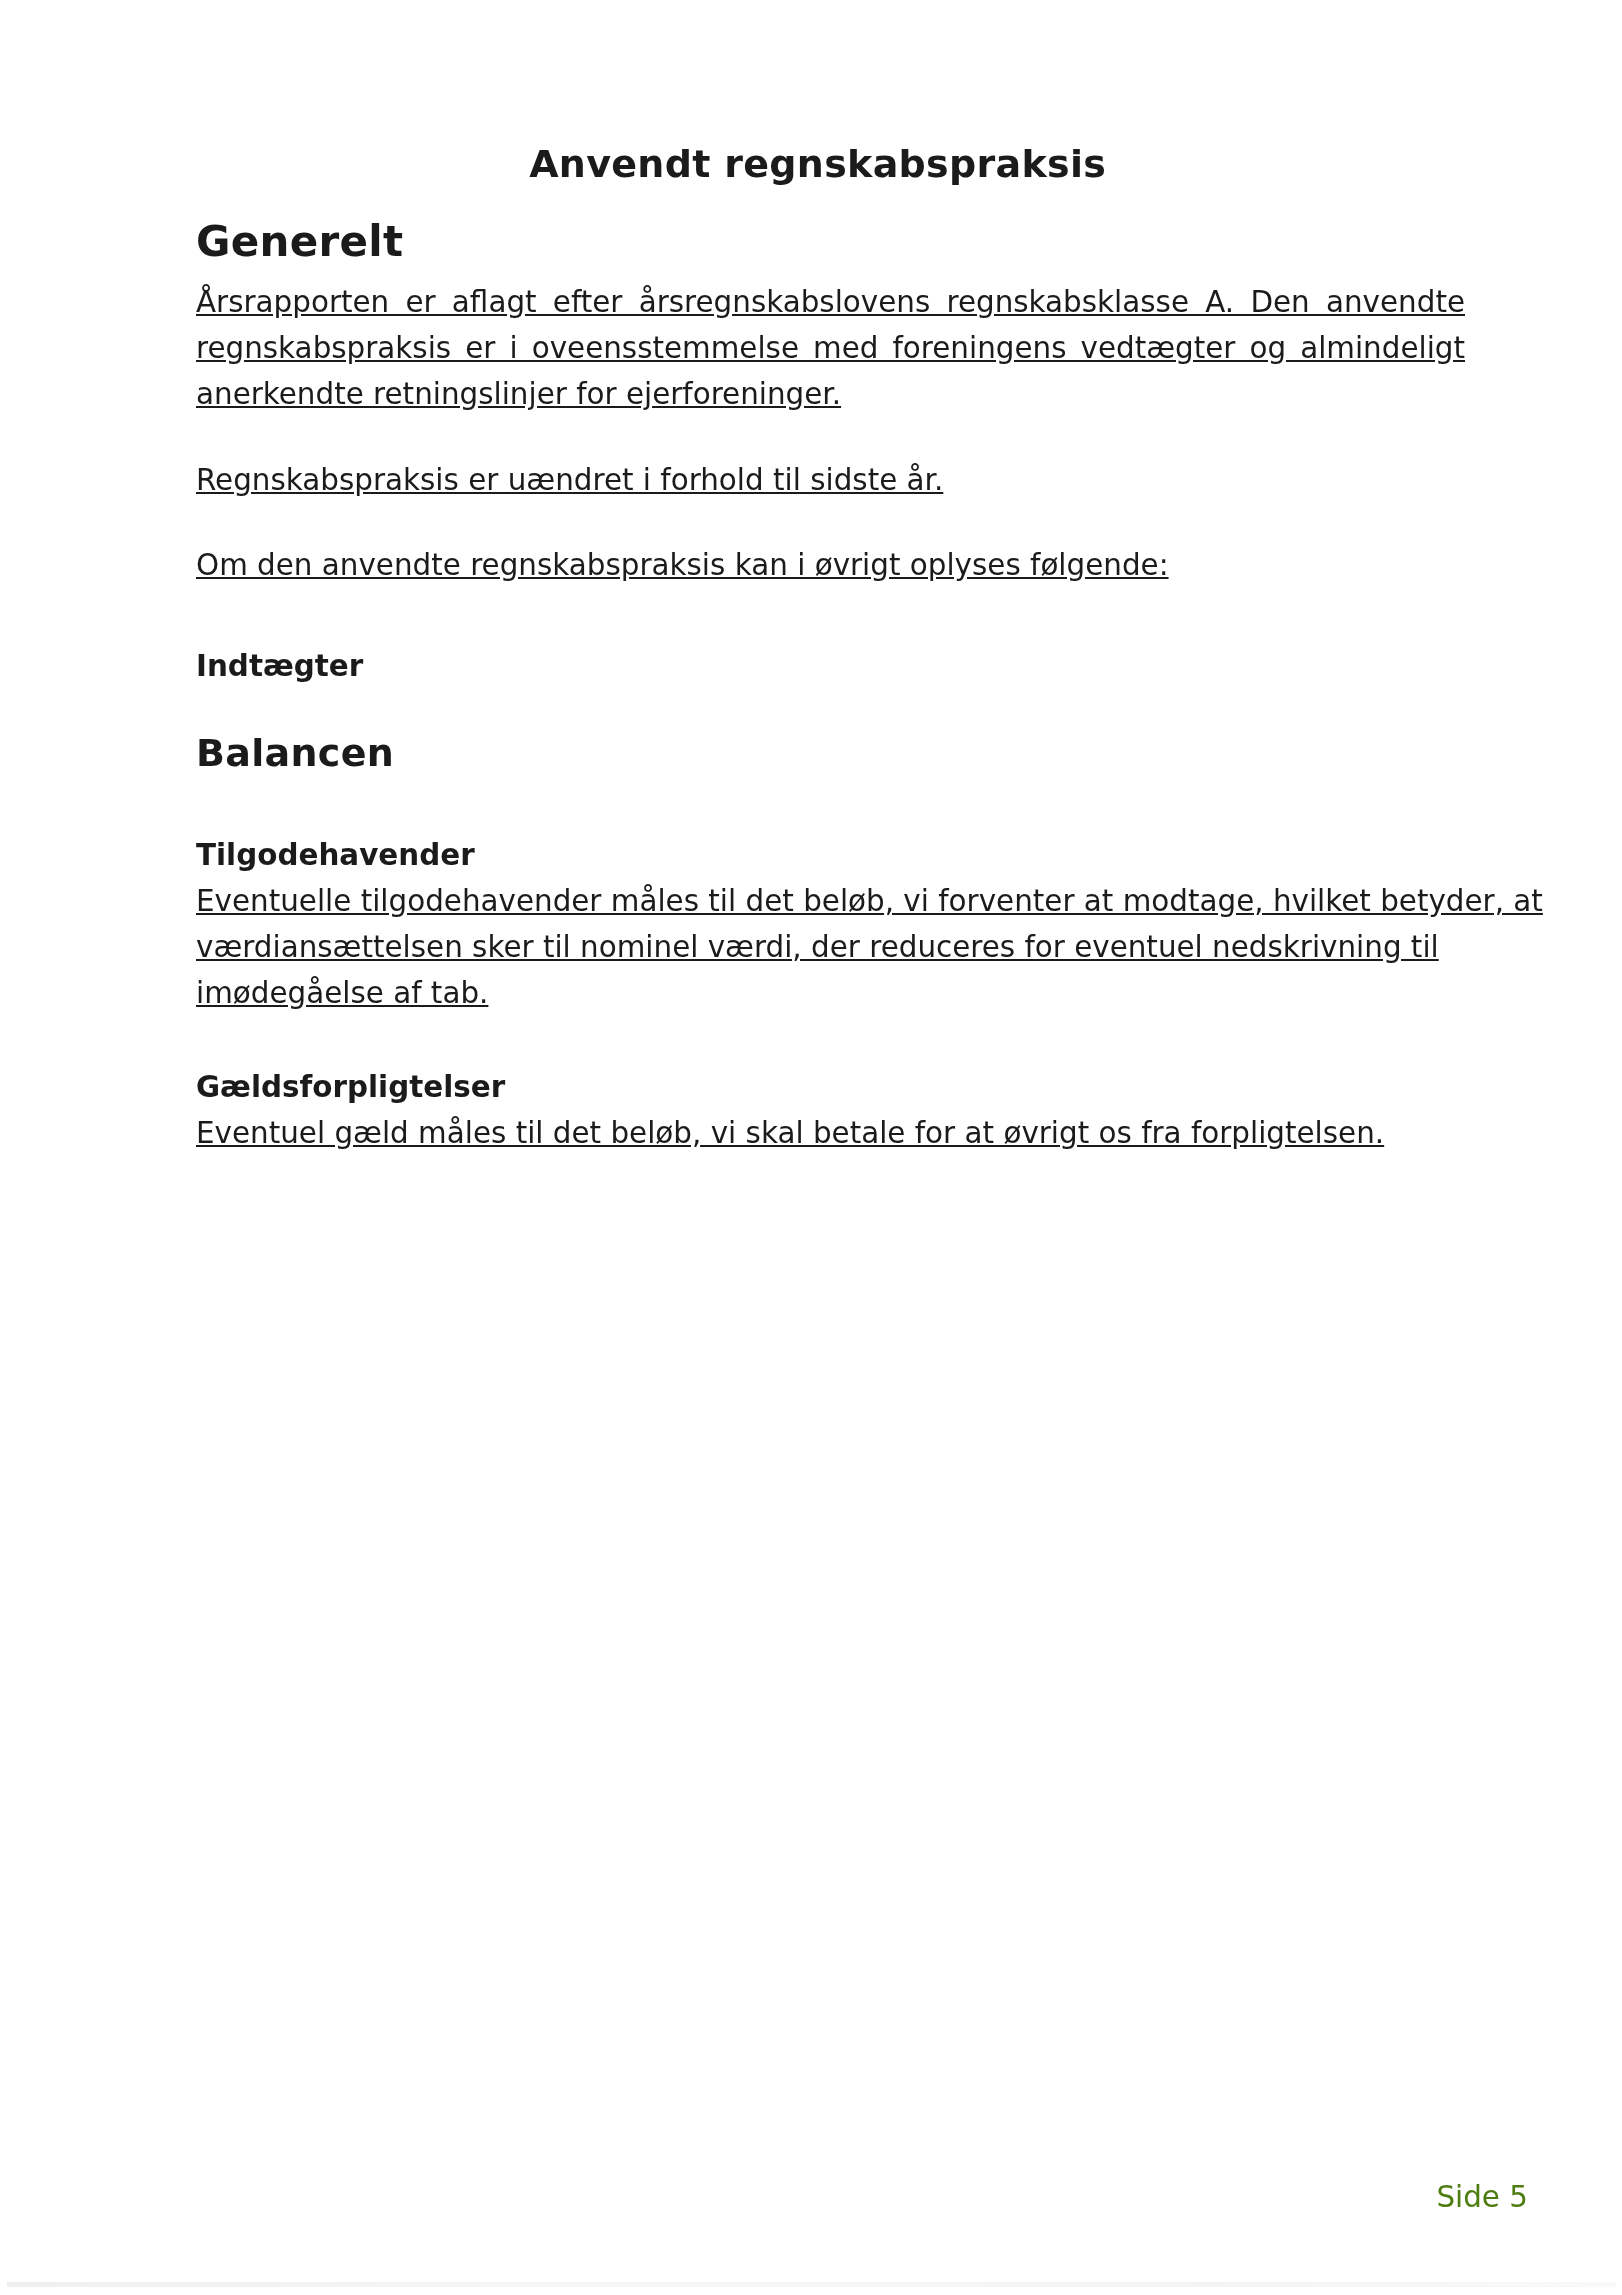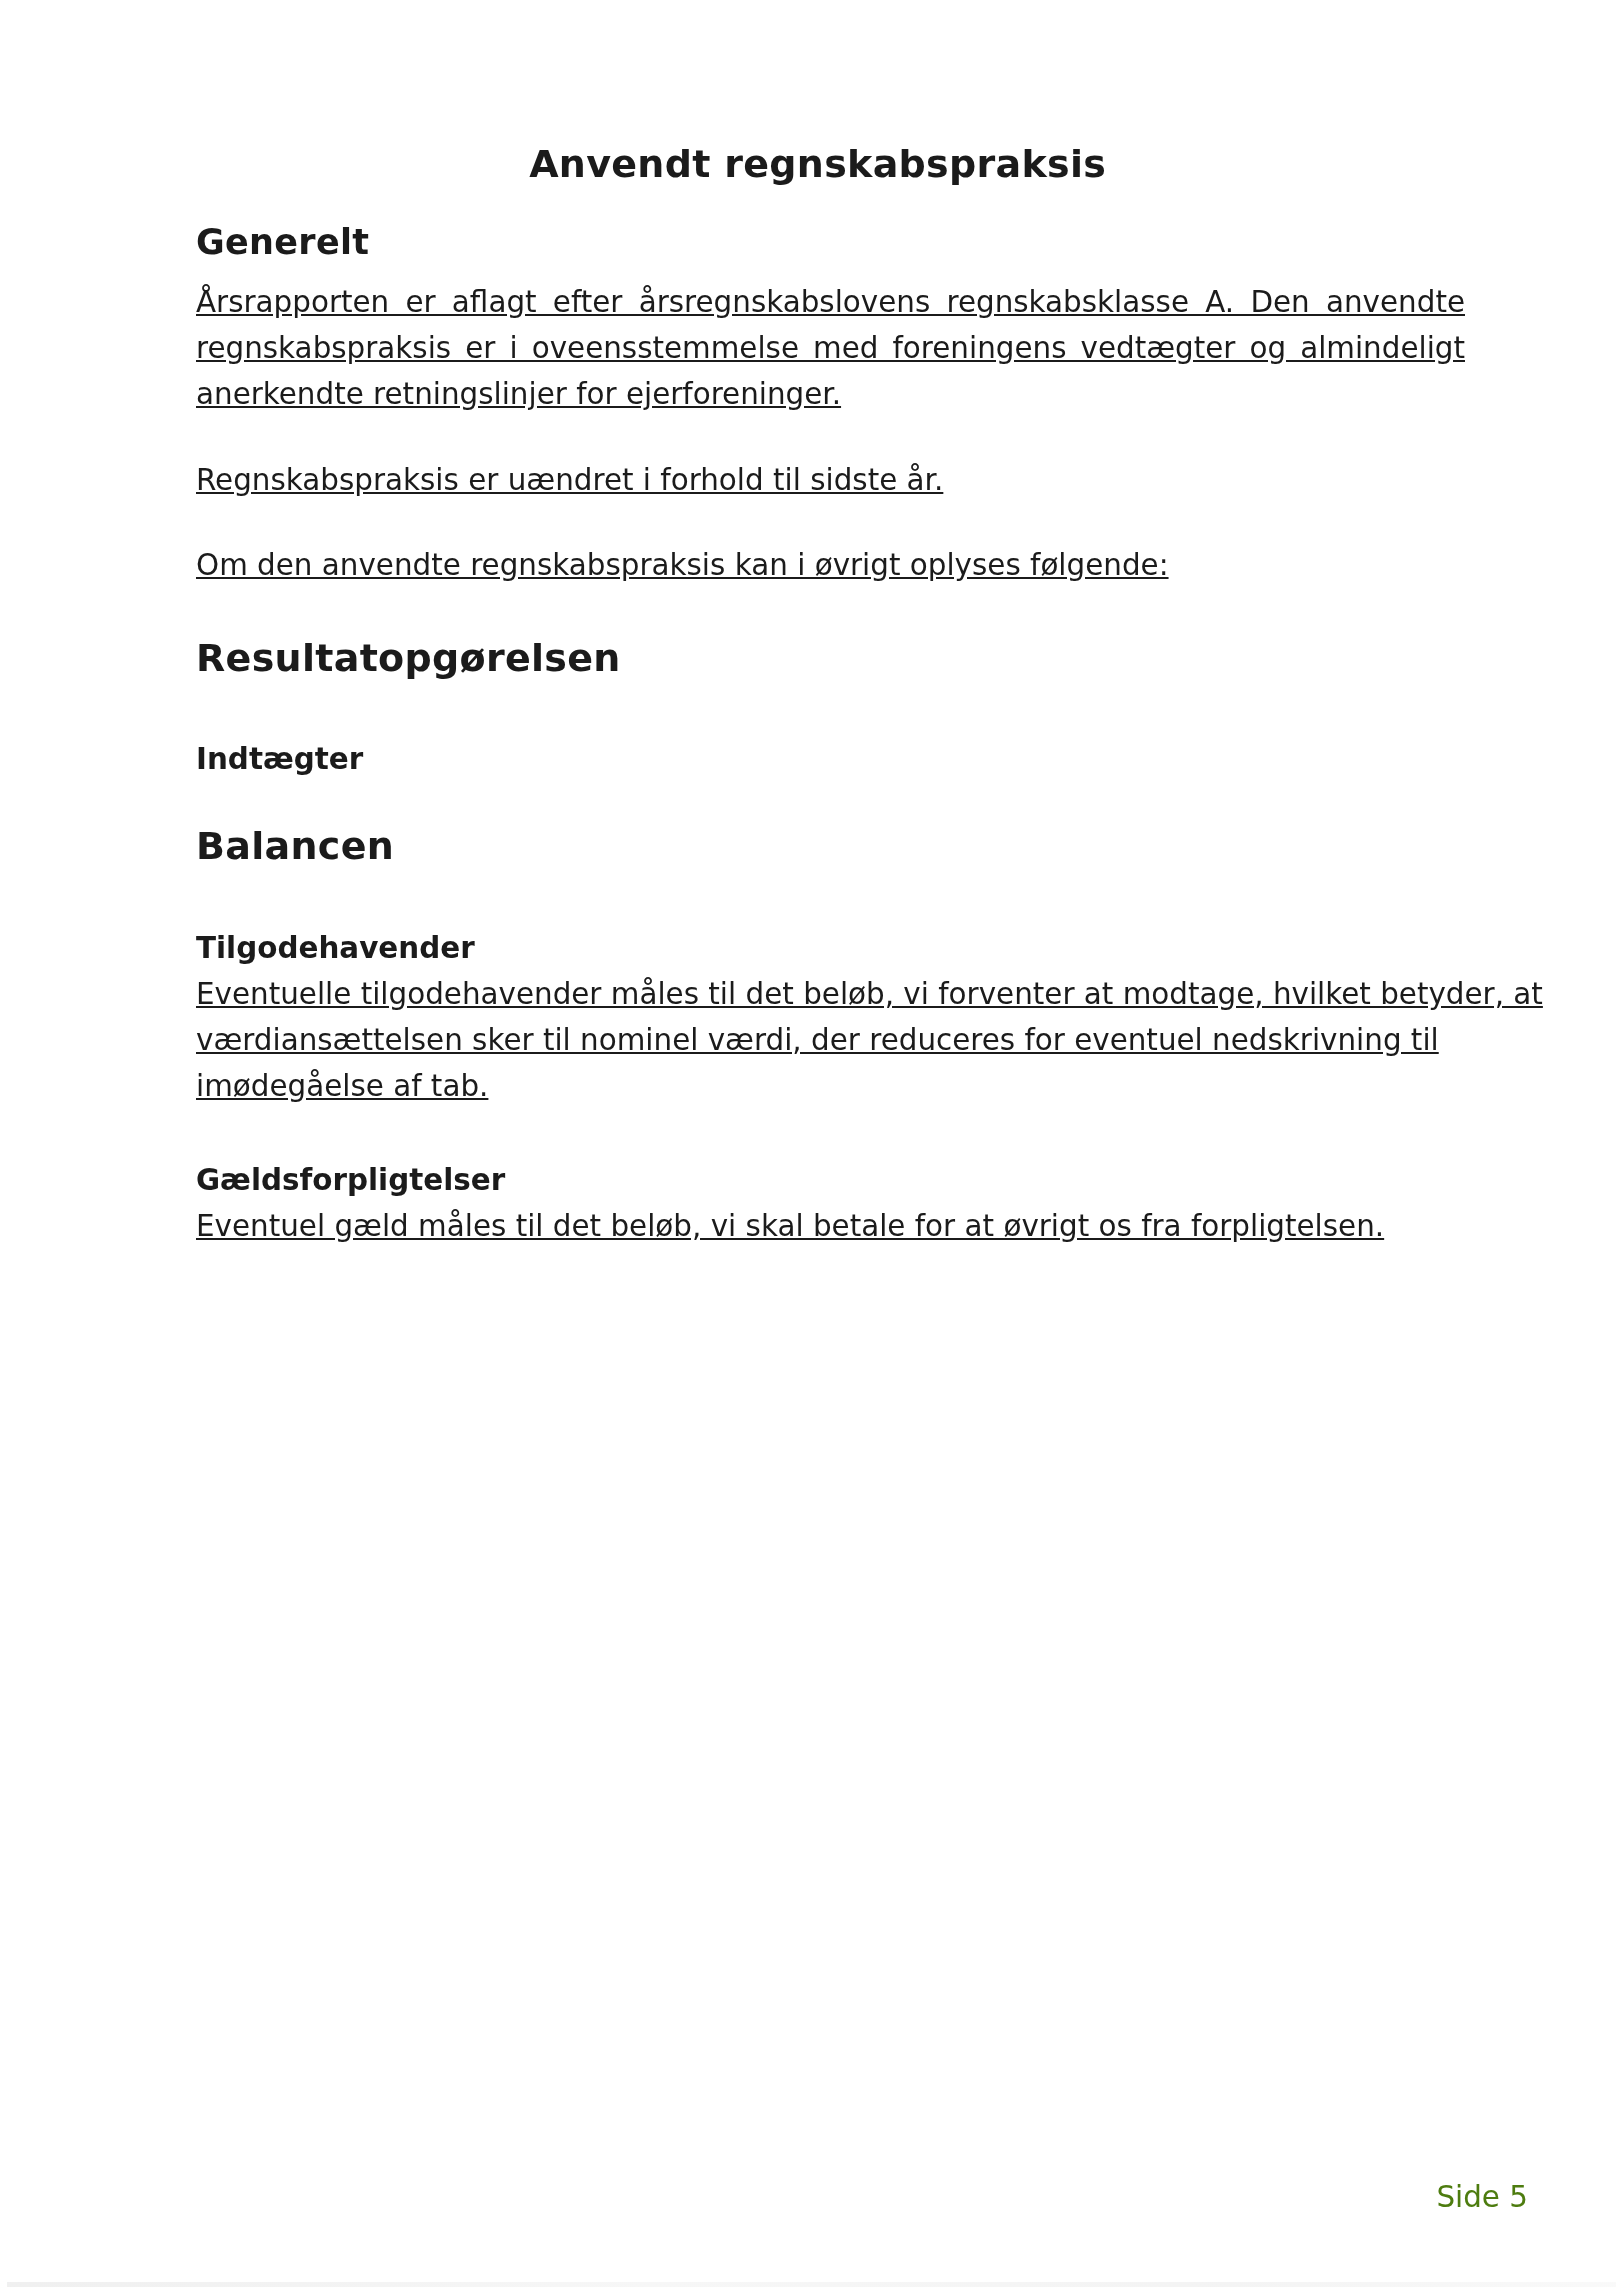--- a/index.html
+++ b/index.html
@@ -27,21 +27,21 @@
     
     margin: 0 0 0 -19.6px;
   }
   .h-section {
     font-size: 38px;
     font-weight: bold;
     line-height: 46px;
     letter-spacing: 0.3px;
   }
   .h-section.sm {
-    font-size: 35px;
+    font-size: 42px;
     margin-top: 32px;
   }
   .subhead {
     font-size: 29.4px;
     font-weight: bold;
     line-height: 46px;
   }
   .para {
     width: 1269px;
   }
@@ -100,21 +100,20 @@
   </div>
 
   <div class="para mt-para2">
     <div class="line">Regnskabspraksis er uændret i forhold til sidste år.</div>
   </div>
 
   <div class="para mt-para3">
     <div class="line">Om den anvendte regnskabspraksis kan i øvrigt oplyses følgende:</div>
   </div>
 
-  <div class="h-section mt-resultat">Resultatopgørelsen</div>
 
   <div class="subhead mt-indtaegter">Indtægter</div>
 
   <div class="para">
   </div>
 
   <div class="h-section mt-balancen">Balancen</div>
 
   <div class="subhead mt-tilgode">Tilgodehavender</div>
 

